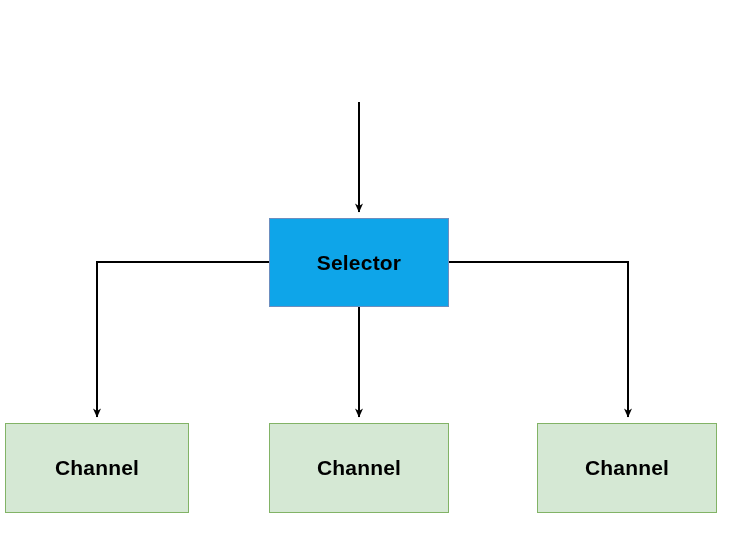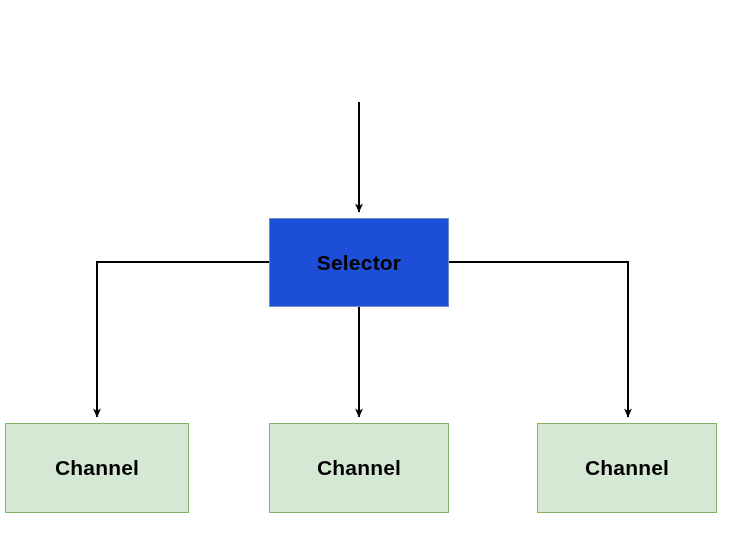--- a/index.html
+++ b/index.html
@@ -55,21 +55,21 @@
     background: #fff2cc;
     border-color: #d6b656;
   }
   #node-thread .node-label { font-size: 21px; }
   
   #node-selector {
     left: 269px;
     top: 218px;
     width: 180px;
     height: 89px;
-    background: #1d4ed8;
+    background: #0ea5e9;
     border-color: #6c8ebf;
   }
   #node-selector .node-label { font-size: 21px; }
   
   .node-channel {
     top: 423px;
     height: 90px;
     background: #d5e8d4;
     border-color: #82b366;
   }

